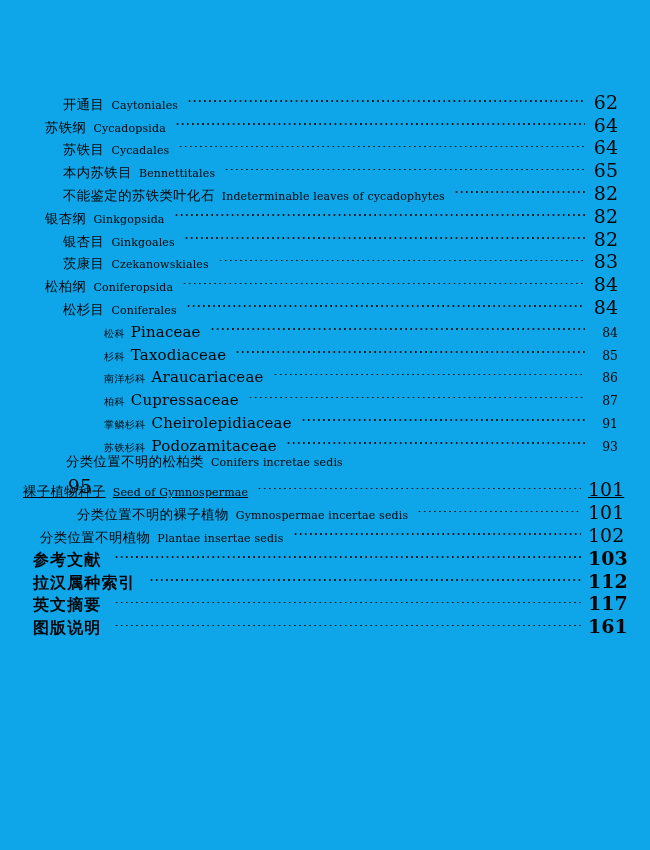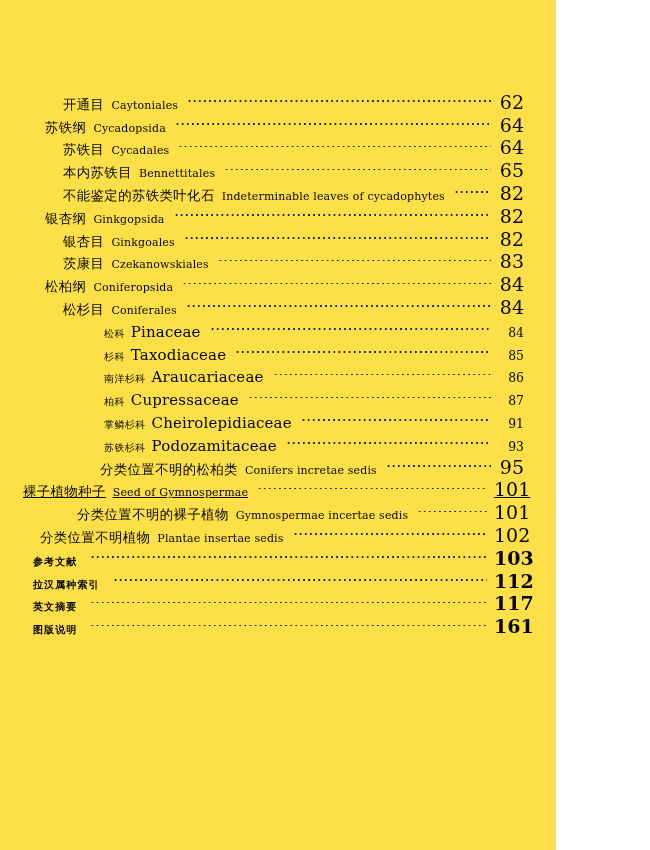--- a/index.html
+++ b/index.html
@@ -11,23 +11,23 @@
     width: 650px;
     height: 850px;
     overflow: hidden;
     font-family: "DejaVu Sans", "Liberation Sans", sans-serif;
     color: #050505;
     -webkit-font-smoothing: antialiased;
   }
 
   #toc-page {
     position: relative;
-    width: 556px;
+    width: 650px;
     height: 850px;
-    background: #fde047;
+    background: #0ea5e9;
     padding-top: 86px;
     box-sizing: border-box;
   }
 
   .toc-list {
     list-style: none;
     margin: 0;
     padding: 0;
   }
 
@@ -86,35 +86,35 @@
     width: 26px;
     text-align: right;
     font-family: "DejaVu Serif", "Liberation Serif", serif;
     font-size: 19px;
   }
 
   
   .lvl-class   { padding-left: 45px; }
   .lvl-order   { padding-left: 63px; }
   .lvl-family  { padding-left: 104px; }
-  .lvl-incertae-family { padding-left: 100px; }
+  .lvl-incertae-family { padding-left: 57px; flex-direction: column; }
   .lvl-seed    { padding-left: 23px; text-decoration: underline; }
   .lvl-sub     { padding-left: 77px; }
   .lvl-plain   { padding-left: 40px; }
   .lvl-back    { padding-left: 33px; }
 
   
   .lvl-family .la { font-size: 15px; margin-left: 6px; }
   .lvl-family .cn { font-size: 10px; }
   .lvl-family .toc-page-num { font-size: 12.4px; }
 
   
   .lvl-back .cn {
     font-weight: bold;
-    font-size: 10px;
+    font-size: 16px;
     letter-spacing: 1.1px;
   }
   .lvl-back .toc-page-num { font-weight: bold; }
   .lvl-back .leader { margin-left: 13px; }
 
   
   .wide .toc-page-num { width: 30px; }
 </style>
 </head>
 <body>

